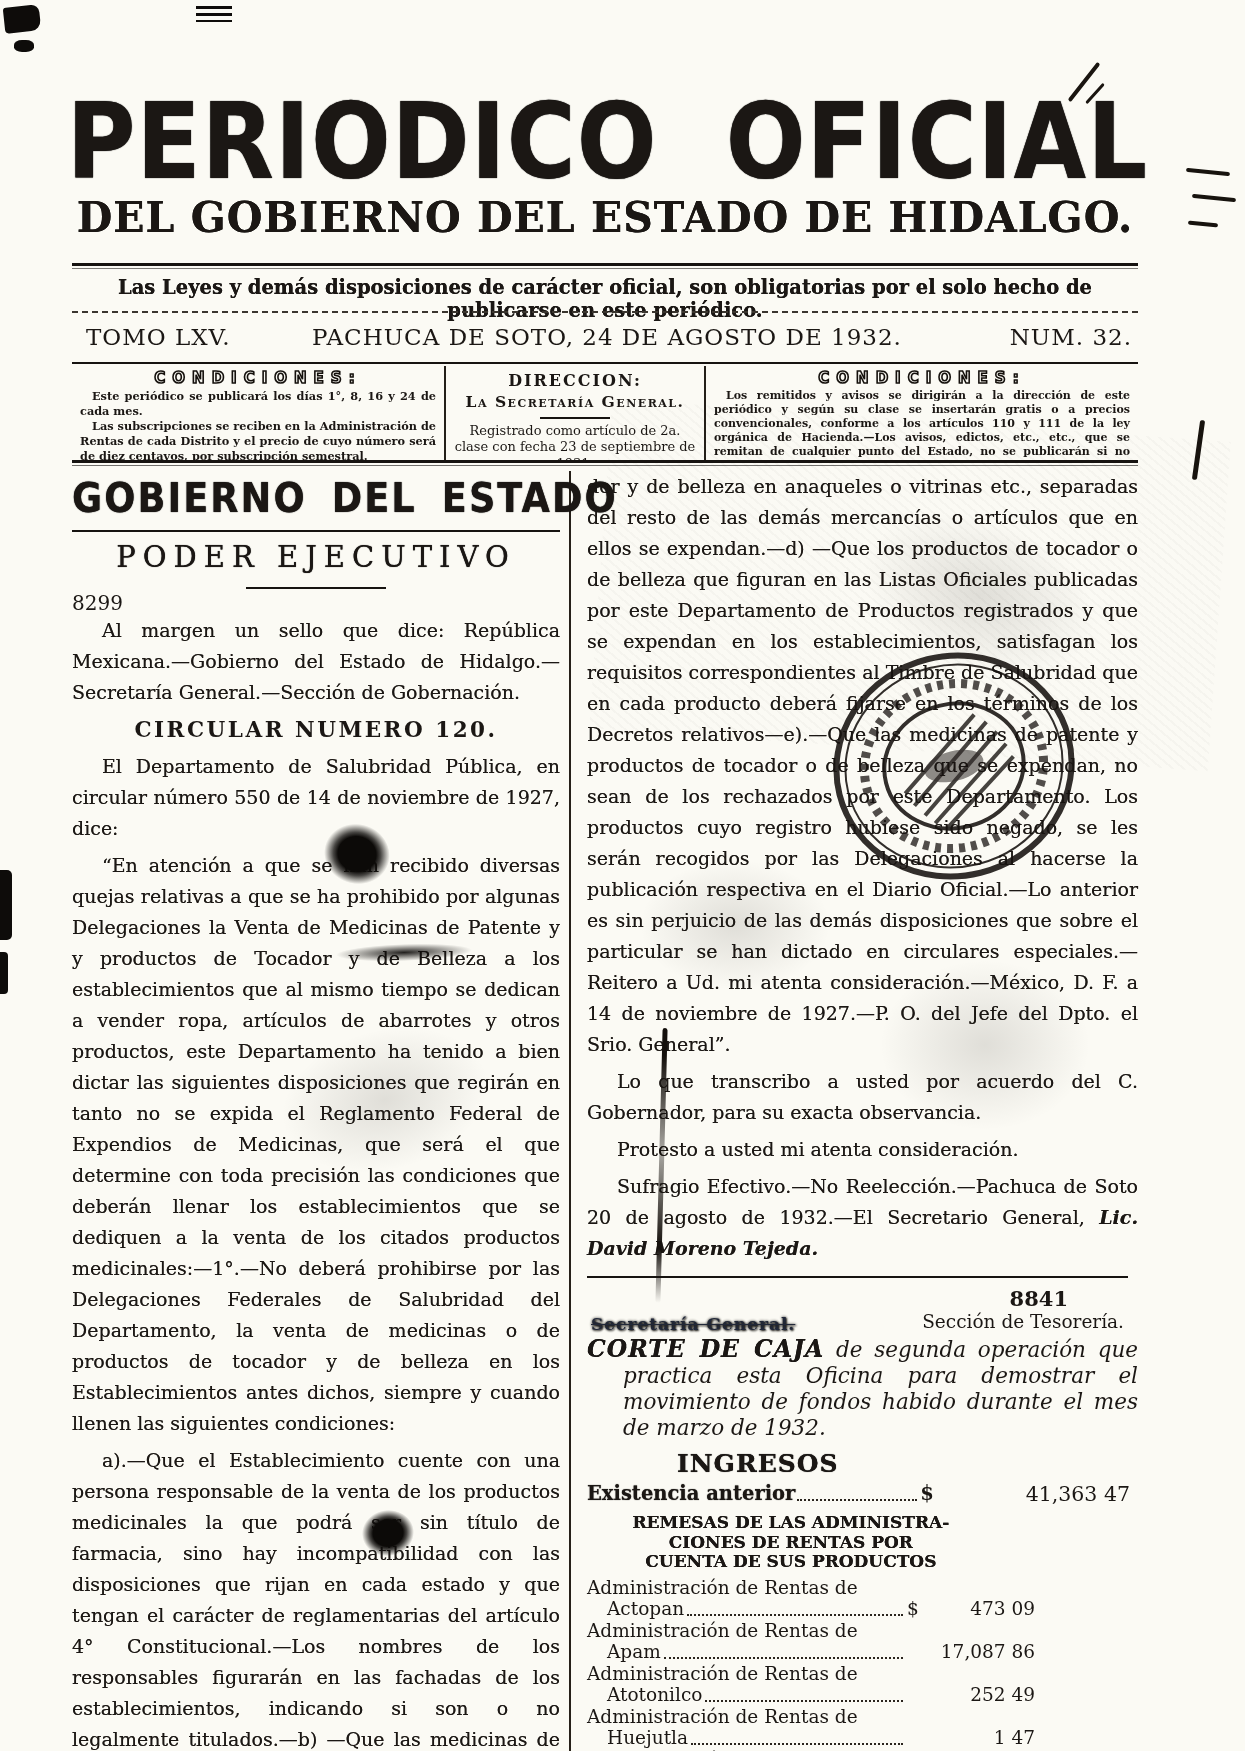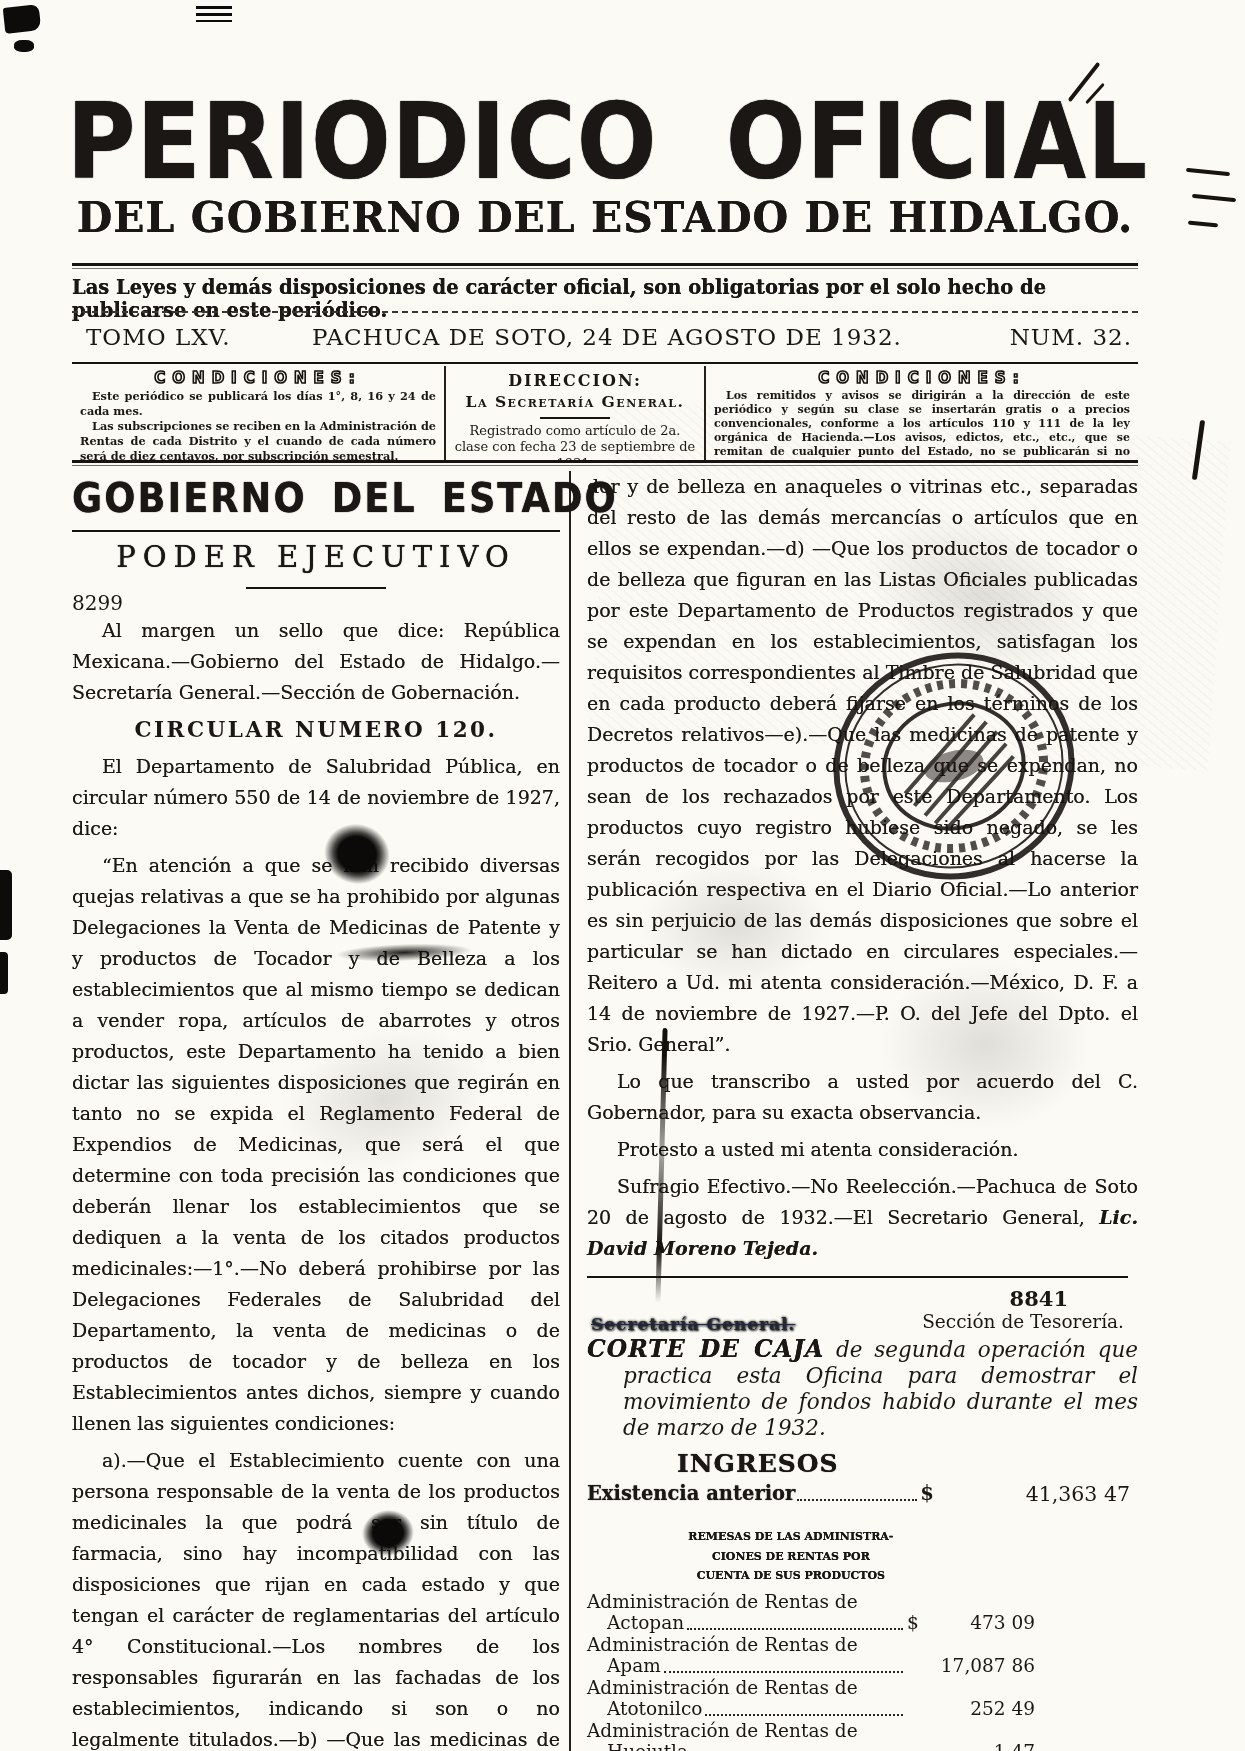--- a/index.html
+++ b/index.html
@@ -20,21 +20,21 @@
     transform:scale(1.01,1.14);transform-origin:center top;white-space:nowrap;
     text-shadow:0 0 1px #000;
   }
   .np-subtitle{
     margin:14px 0 0;font-size:41px;font-weight:bold;line-height:1;
     letter-spacing:1px;transform:scaleY(1.05);text-shadow:0 0 .6px #000;
   }
   .rule{position:absolute;background:#161310;}
   .rule-heavy{top:263px;height:3px;}
   .rule-heavy2{top:268px;height:1px;opacity:.55;}
-  .motto{top:276px;text-align:left;font-size:19.5px;font-weight:bold;margin:0;text-shadow:0 0 .5px #000;}
+  .motto{top:276px;text-align:center;font-size:19.5px;font-weight:bold;margin:0;text-shadow:0 0 .5px #000;}
   .rule-dashed{top:311px;height:0;border-top:2px dashed #3a352e;}
   .tomo-row{top:324px;display:flex;justify-content:space-between;align-items:baseline;font-size:23px;letter-spacing:1px;}
   .tomo-row .t-mid{position:absolute;left:4px;right:0;text-align:center;}
   .tomo-row .t-left{padding-left:14px;}
   .tomo-row .t-right{padding-right:6px;}
   .rule-a{top:362px;height:2px;}
 
   
   .info-bar{top:366px;height:94px;display:flex;}
   .info-col{padding:2px 8px 0;box-sizing:border-box;overflow:hidden;}
@@ -89,21 +89,21 @@
   .t-title .lead{font-weight:bold;font-size:23.5px;letter-spacing:1px;text-shadow:0 0 .6px #000;}
   .ingresos{width:62%;text-align:center;font-size:25px;font-weight:bold;letter-spacing:1px;margin:8px 0 4px;text-shadow:0 0 .8px #000;}
 
   .row-exist{display:flex;align-items:flex-end;font-size:19.5px;line-height:24px;}
   .re-label{font-weight:bold;text-shadow:0 0 1px rgba(10,8,5,.8);}
   .re-leader{width:120px;border-bottom:2.5px dotted #2a241d;margin:0 3px 5px 2px;}
   .re-cur{font-weight:bold;}
   .re-spacer{flex:1;}
   .re-amt{font-size:20.5px;padding-right:8px;}
 
-  .group-head{width:74%;text-align:center;font-weight:bold;font-size:11px;line-height:19.5px;margin:21px auto 5px 0;text-shadow:0 0 .6px #000;}
+  .group-head{width:74%;text-align:center;font-weight:bold;font-size:17px;line-height:19.5px;margin:7px auto 5px 0;text-shadow:0 0 .6px #000;}
 
   .admin-row{font-size:18.5px;line-height:21.5px;}
   .ar-l2{display:flex;align-items:flex-end;padding-left:20px;}
   .ar-leader{flex:1;border-bottom:2.5px dotted #2a241d;margin:0 4px 4px 3px;}
   .ar-cur{width:28px;}
   .ar-amt{width:100px;text-align:right;margin-right:103px;}
 
   
   .stamp{position:absolute;left:828px;top:645px;width:252px;height:242px;opacity:.88;transform:rotate(-14deg);}
   .artifact{position:absolute;pointer-events:none;}
@@ -151,21 +151,21 @@
     <span class="t-left">TOMO LXV.</span>
     <span class="t-mid">PACHUCA DE SOTO, 24 DE AGOSTO DE 1932.</span>
     <span class="t-right">NUM. 32.</span>
   </div>
   <div class="band rule rule-a"></div>
 
   <section class="band info-bar">
     <div class="info-col ic-left">
       <h3 class="cond-head">CONDICIONES:</h3>
       <p class="info-p">Este periódico se publicará los días 1°, 8, 16 y 24 de cada mes.</p>
-      <p class="info-p">Las subscripciones se reciben en la Administración de Rentas de cada Distrito y el cuando de cada número será de diez centavos, por subscripción semestral.</p>
+      <p class="info-p">Las subscripciones se reciben en la Administración de Rentas de cada Distrito y el precio de cuyo número será de diez centavos, por subscripción semestral.</p>
 
     </div>
     <div class="info-col ic-center">
       <h3 class="dir-head">DIRECCION:</h3>
       <p class="dir-dept">La Secretaría General.</p>
       <div class="center-rule"></div>
       <p class="dir-note">Registrado como artículo de 2a. clase con fecha 23 de septiembre de 1931.</p>
     </div>
     <div class="info-col ic-right">
       <h3 class="cond-head">CONDICIONES:</h3>

